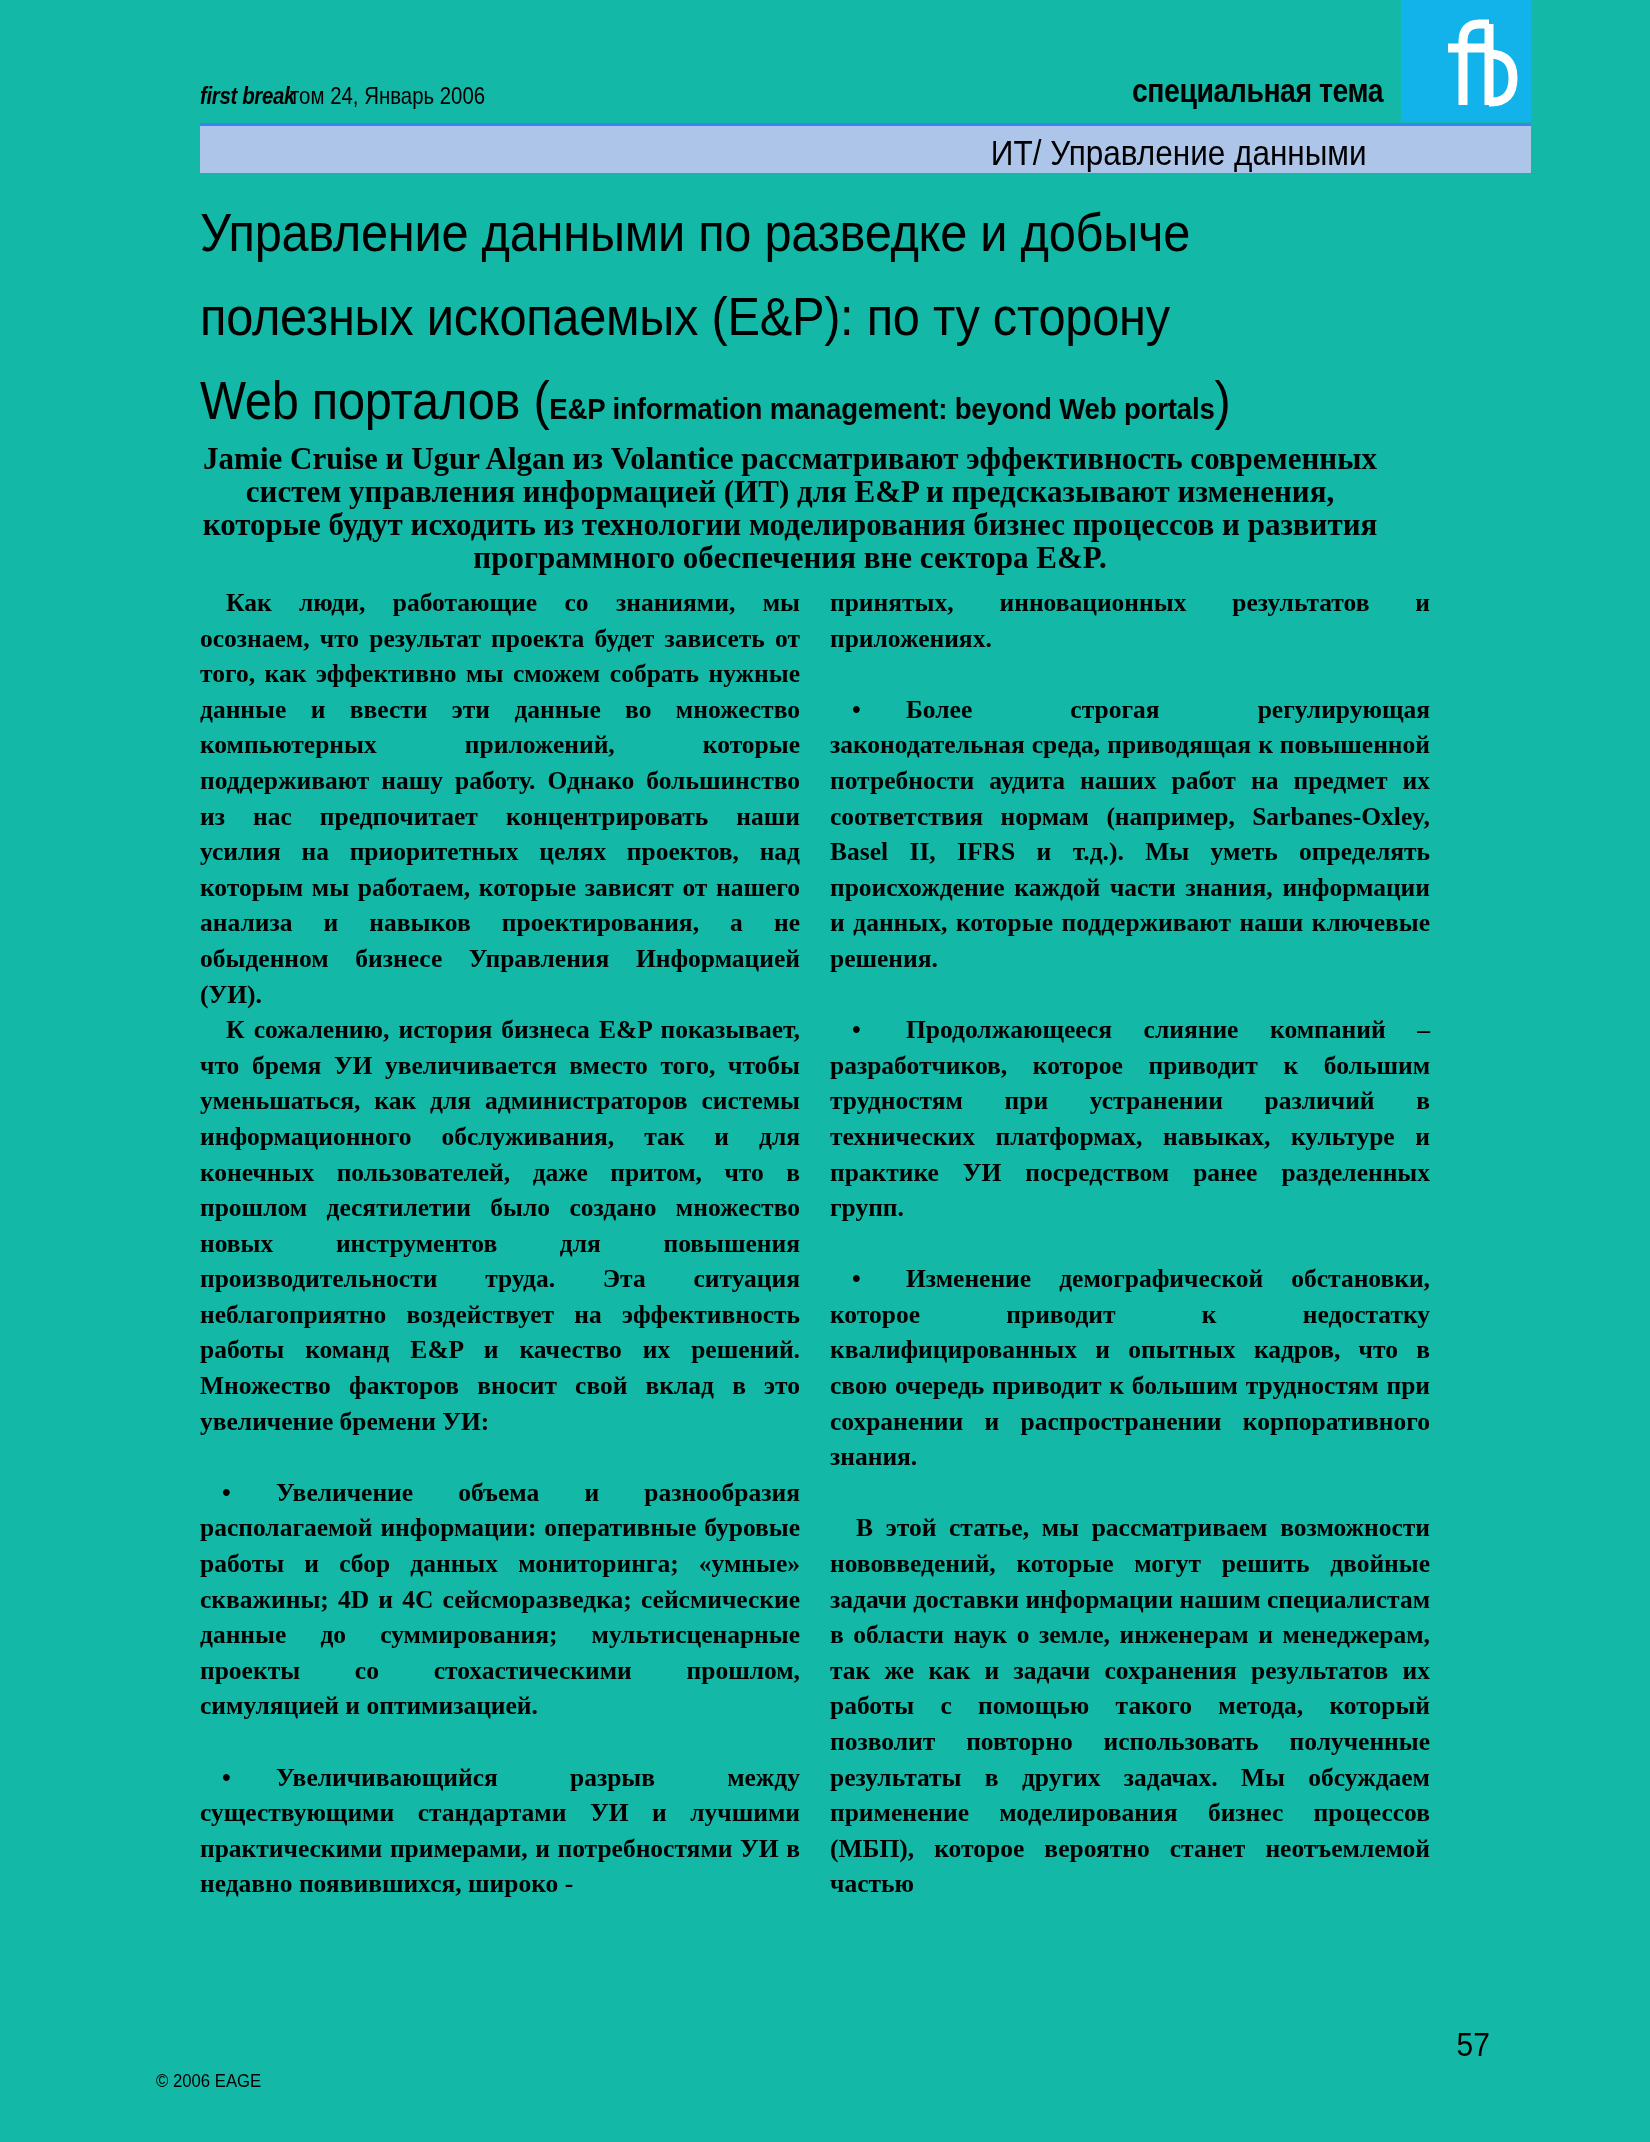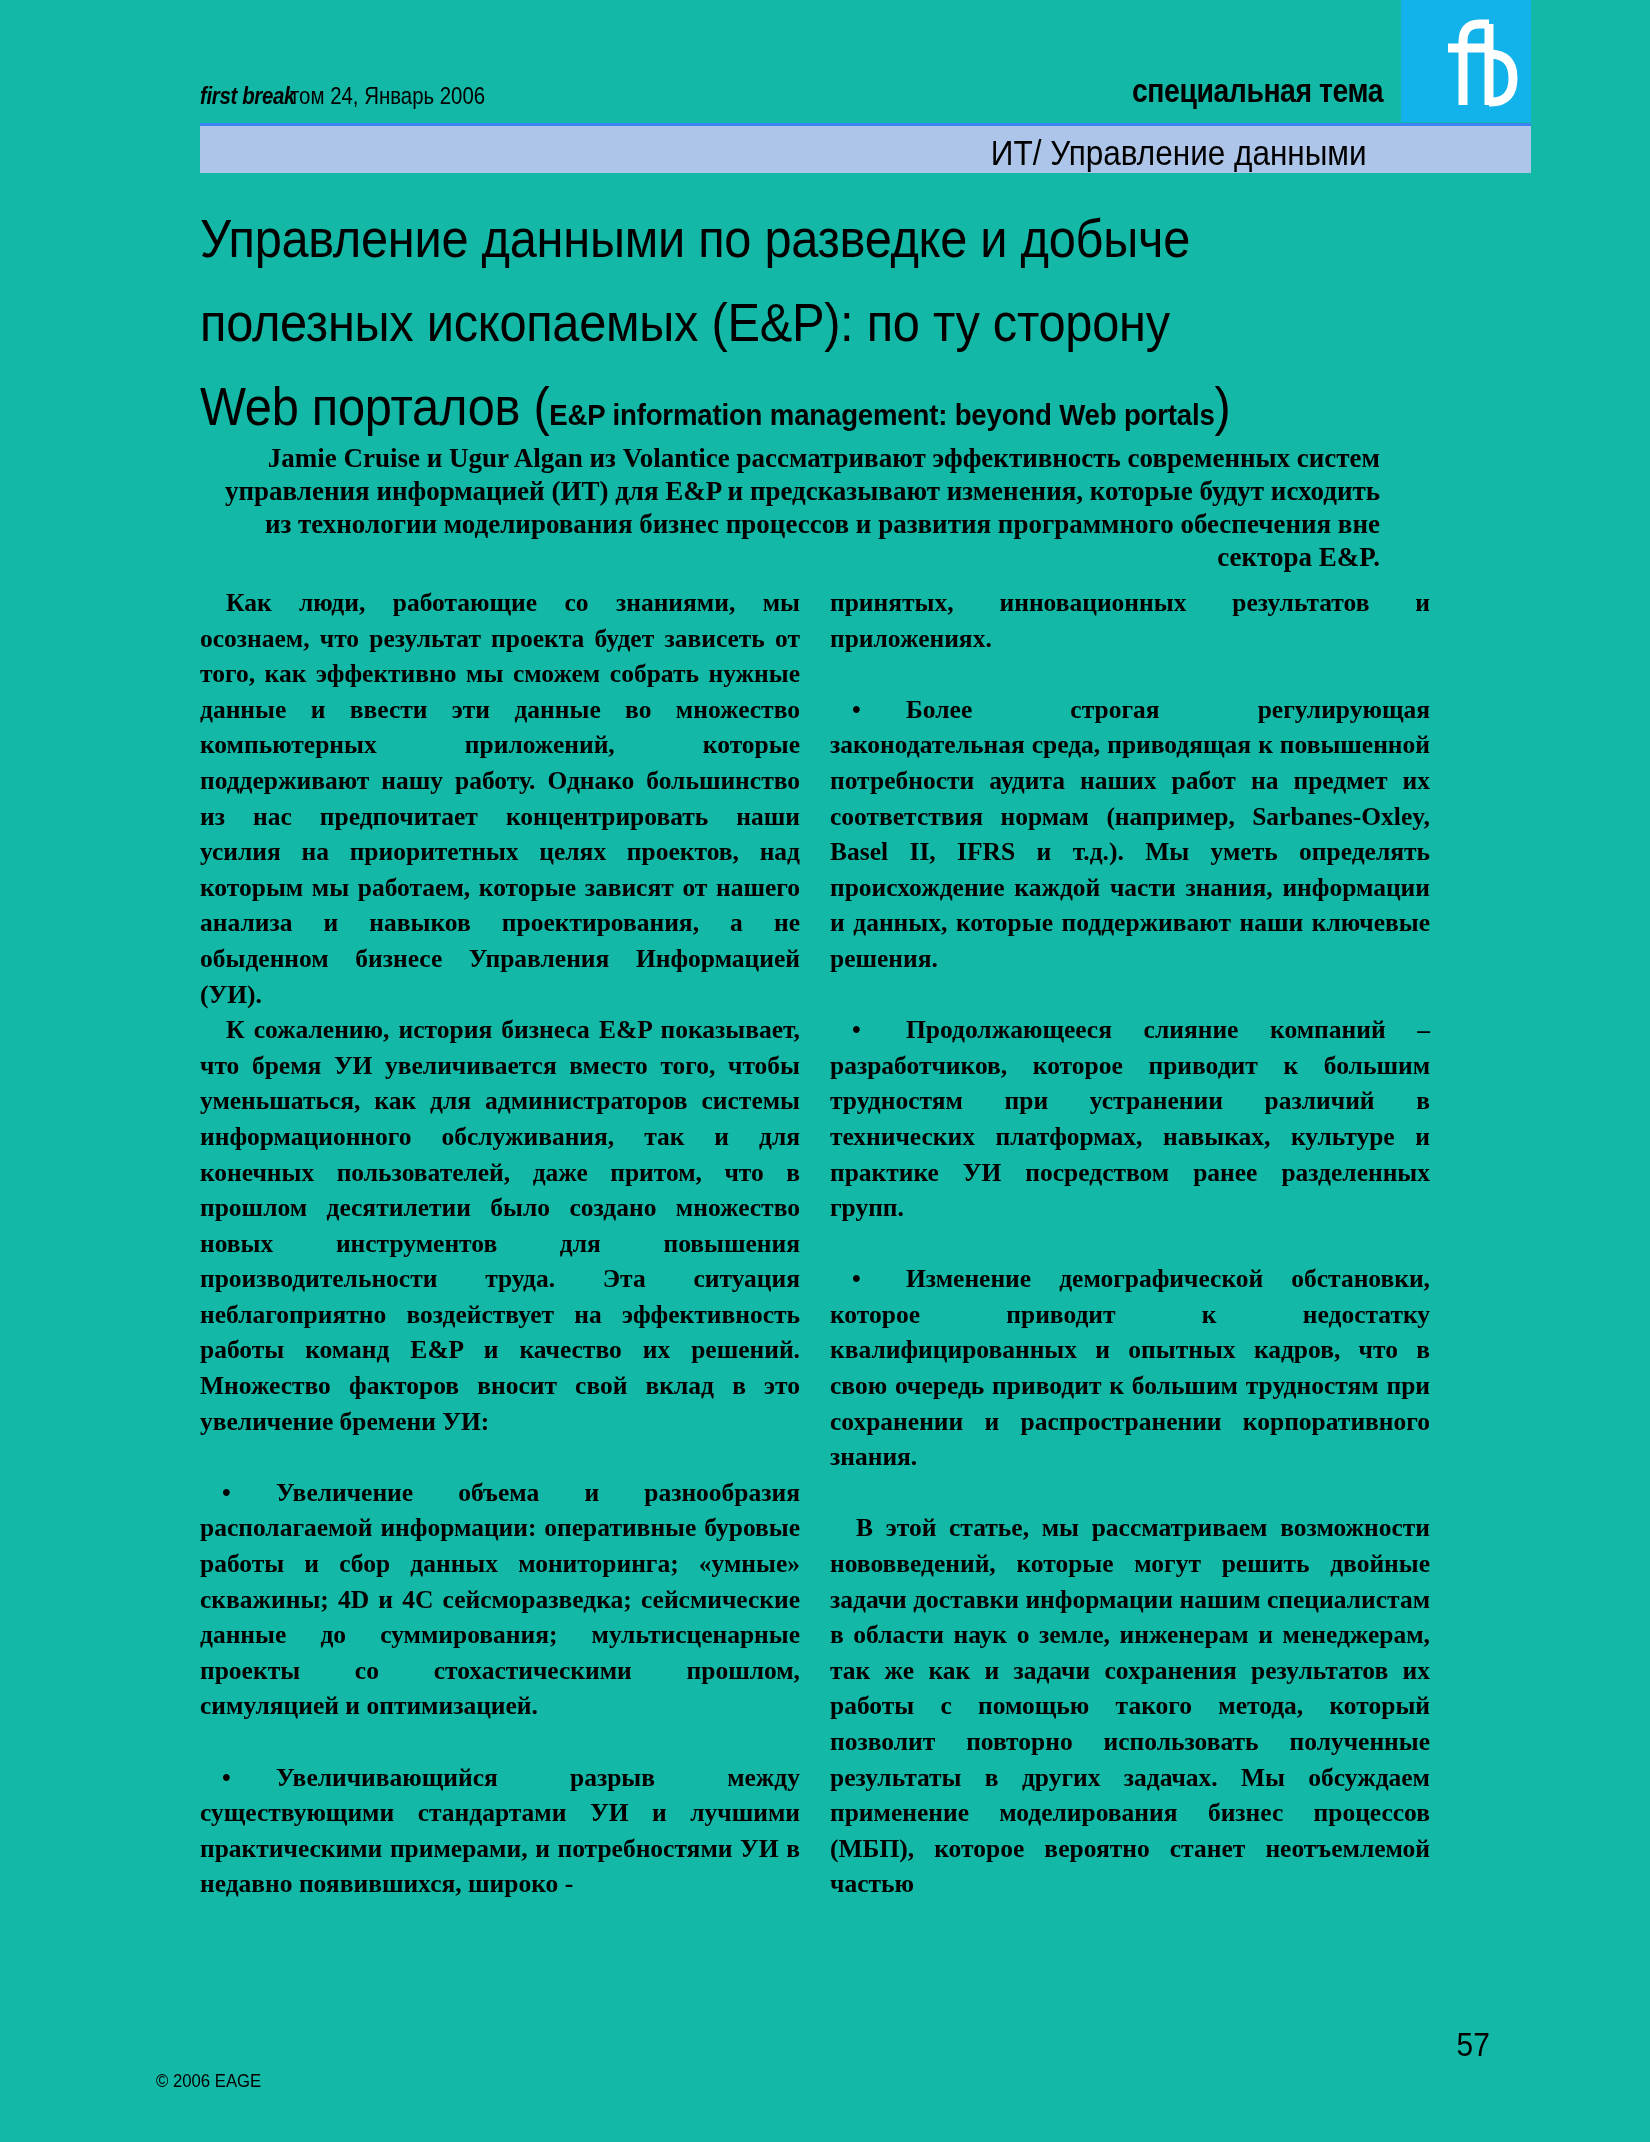--- a/index.html
+++ b/index.html
@@ -98,21 +98,21 @@
     color: #000;
     transform: scaleX(0.9);
     transform-origin: right center;
     white-space: nowrap;
   }
 
   
   .headline {
     position: absolute;
     left: 200px;
-    top: 197px;
+    top: 191px;
     width: 1200px;
   }
   .headline .hl {
     font-family: "Liberation Sans Narrow", "Liberation Sans", sans-serif;
     font-weight: 400;
     font-size: 53px;
     line-height: 84px;
     letter-spacing: -0.3px;
     transform: scaleX(0.92);
     transform-origin: left center;
@@ -125,23 +125,23 @@
   }
 
   
   .standfirst {
     position: absolute;
     left: 200px;
     top: 442px;
     width: 1180px;
     font-family: "Liberation Serif", "DejaVu Serif", serif;
     font-weight: 700;
-    font-size: 27px;
+    font-size: 31px;
     line-height: 33px;
-    text-align: right;
+    text-align: center;
   }
 
   
   .col {
     position: absolute;
     top: 585px;
     width: 600px;
     font-size: 25.5px;
     line-height: 35.6px;
     text-align: justify;

